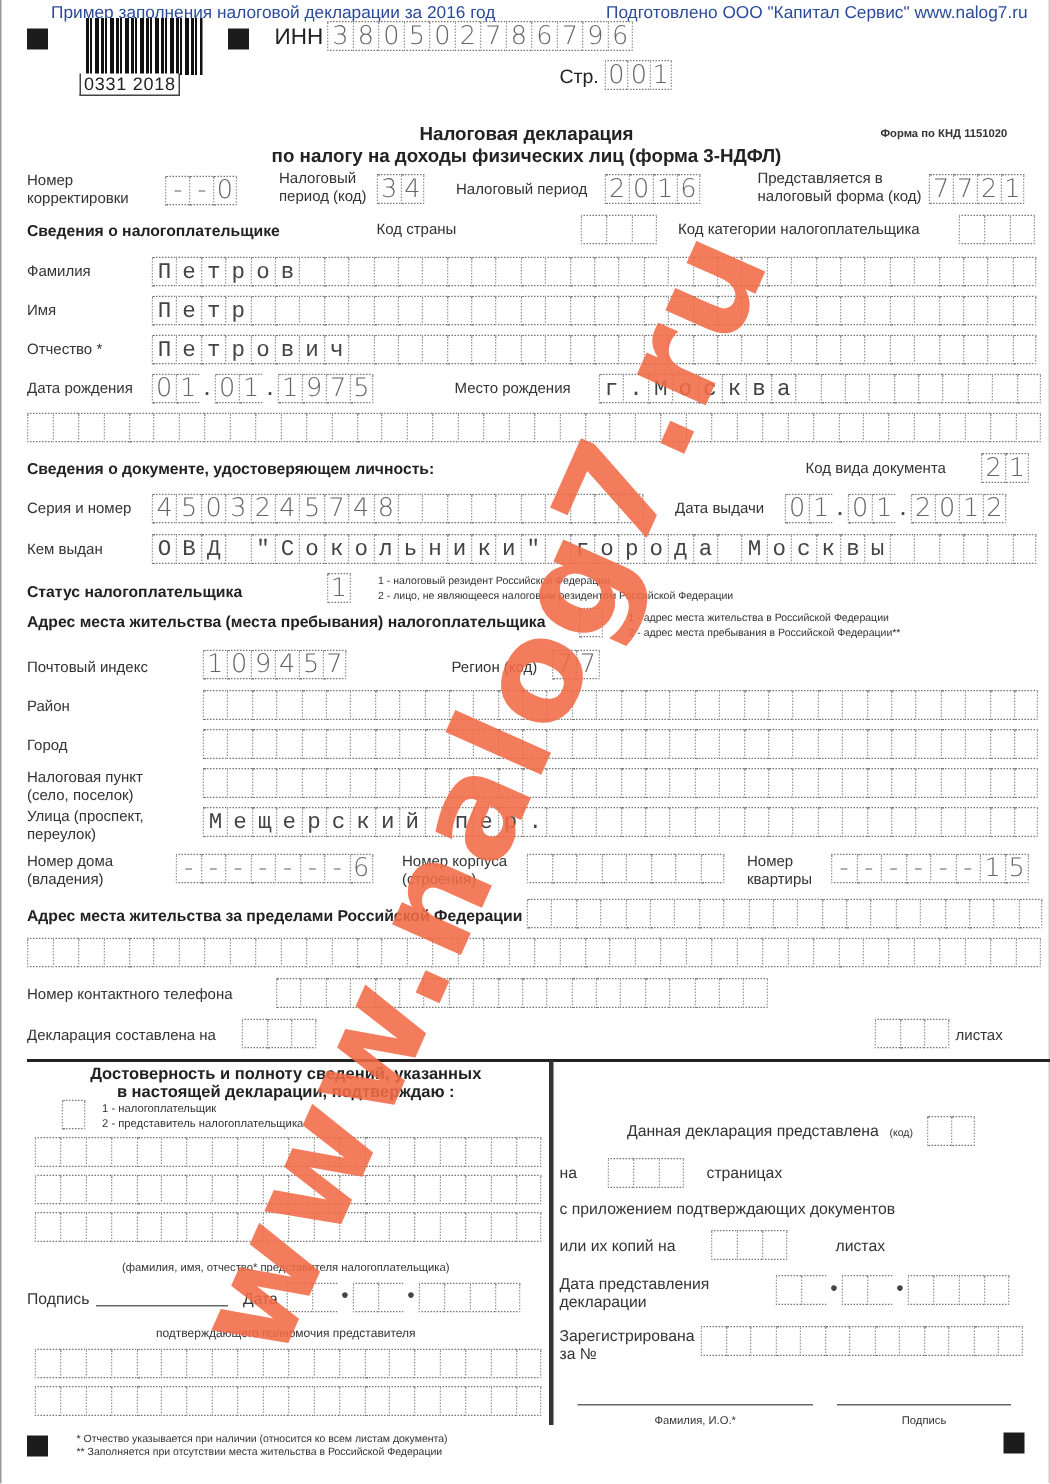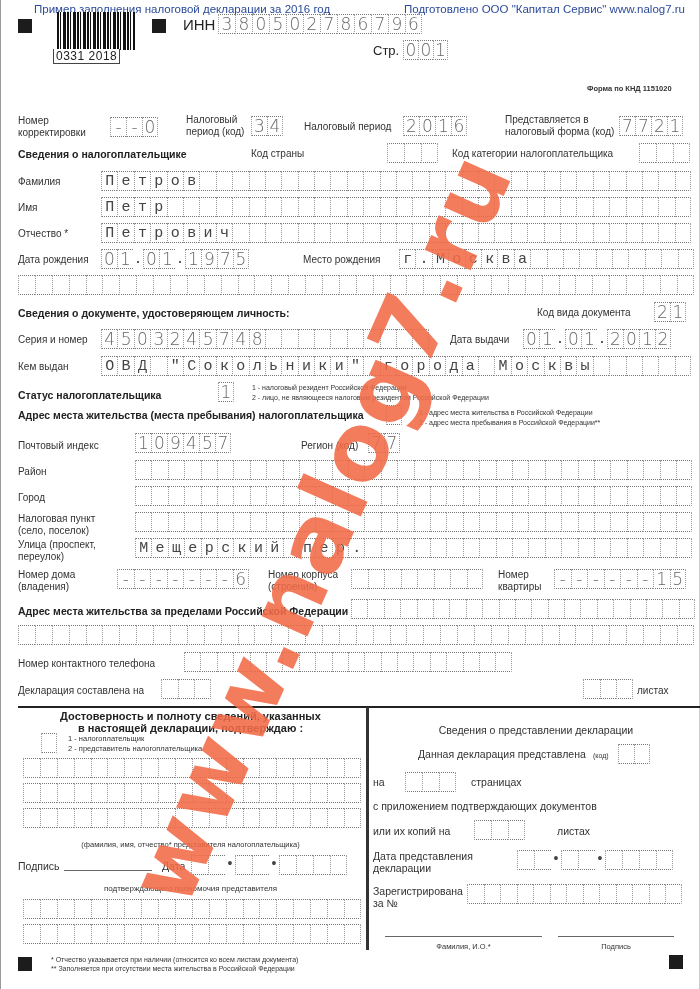--- a/index.html
+++ b/index.html
@@ -71,20 +71,22 @@
       <div class="cell" style="width: 17px;">6</div>
     </div>
 
   <div class="abs" style="left:372px;top:43px;font-size:13px;">Стр.</div>
   <div class="cells thin" id="page" style="left:402px;top:40px;">
       <div class="cell" style="width: 15px;">0</div>
       <div class="cell" style="width: 15px;">0</div>
       <div class="cell" style="width: 15px;">1</div>
     </div>
 
+  <div class="title" style="left:0;width:700px;top:82px;">Налоговая декларация</div>
+  <div class="title" style="left:0;width:700px;top:97px;">по налогу на доходы физических лиц (форма 3-НДФЛ)</div>
   <div class="label small" style="left:586px;top:84px;font-weight:bold;font-size:7.5px;">Форма по КНД 1151020</div>
 
   <div class="label" style="left:17px;top:115px;">Номер</div>
   <div class="label" style="left:17px;top:127px;">корректировки</div>
   <div class="cells thin" id="correction" style="left:109px;top:117px;">
       <div class="cell" style="width: 16px;">-</div>
       <div class="cell" style="width: 16px;">-</div>
       <div class="cell" style="width: 16px;">0</div>
     </div>
 
@@ -860,21 +862,20 @@
       <div class="cell" style="width: 16.9px;"></div>
       <div class="cell" style="width: 16.9px;"></div>
       <div class="cell" style="width: 16.9px;"></div>
       <div class="cell" style="width: 16.9px;"></div>
       <div class="cell" style="width: 16.9px;"></div>
       <div class="cell" style="width: 16.9px;"></div>
       <div class="cell" style="width: 16.9px;"></div>
       <div class="cell" style="width: 16.9px;"></div>
     </div>
 
-  <div class="label center" style="left:370px;width:330px;top:724px;font-size:10.5px;">Сведения о представлении декларации</div>
   <div class="label" style="left:417px;top:748px;font-size:10.5px;">Данная декларация представлена</div>
   <div class="label small" style="left:592px;top:751px;">(код)</div>
   <div class="cells" id="presented" style="left:617px;top:744px;">
       <div class="cell" style="width: 16px;"></div>
       <div class="cell" style="width: 16px;"></div>
     </div>
 
   <div class="label" style="left:372px;top:776px;font-size:10.5px;">на</div>
   <div class="cells" id="auth_pages" style="left:404px;top:772px;">
       <div class="cell" style="width: 17px;"></div>

